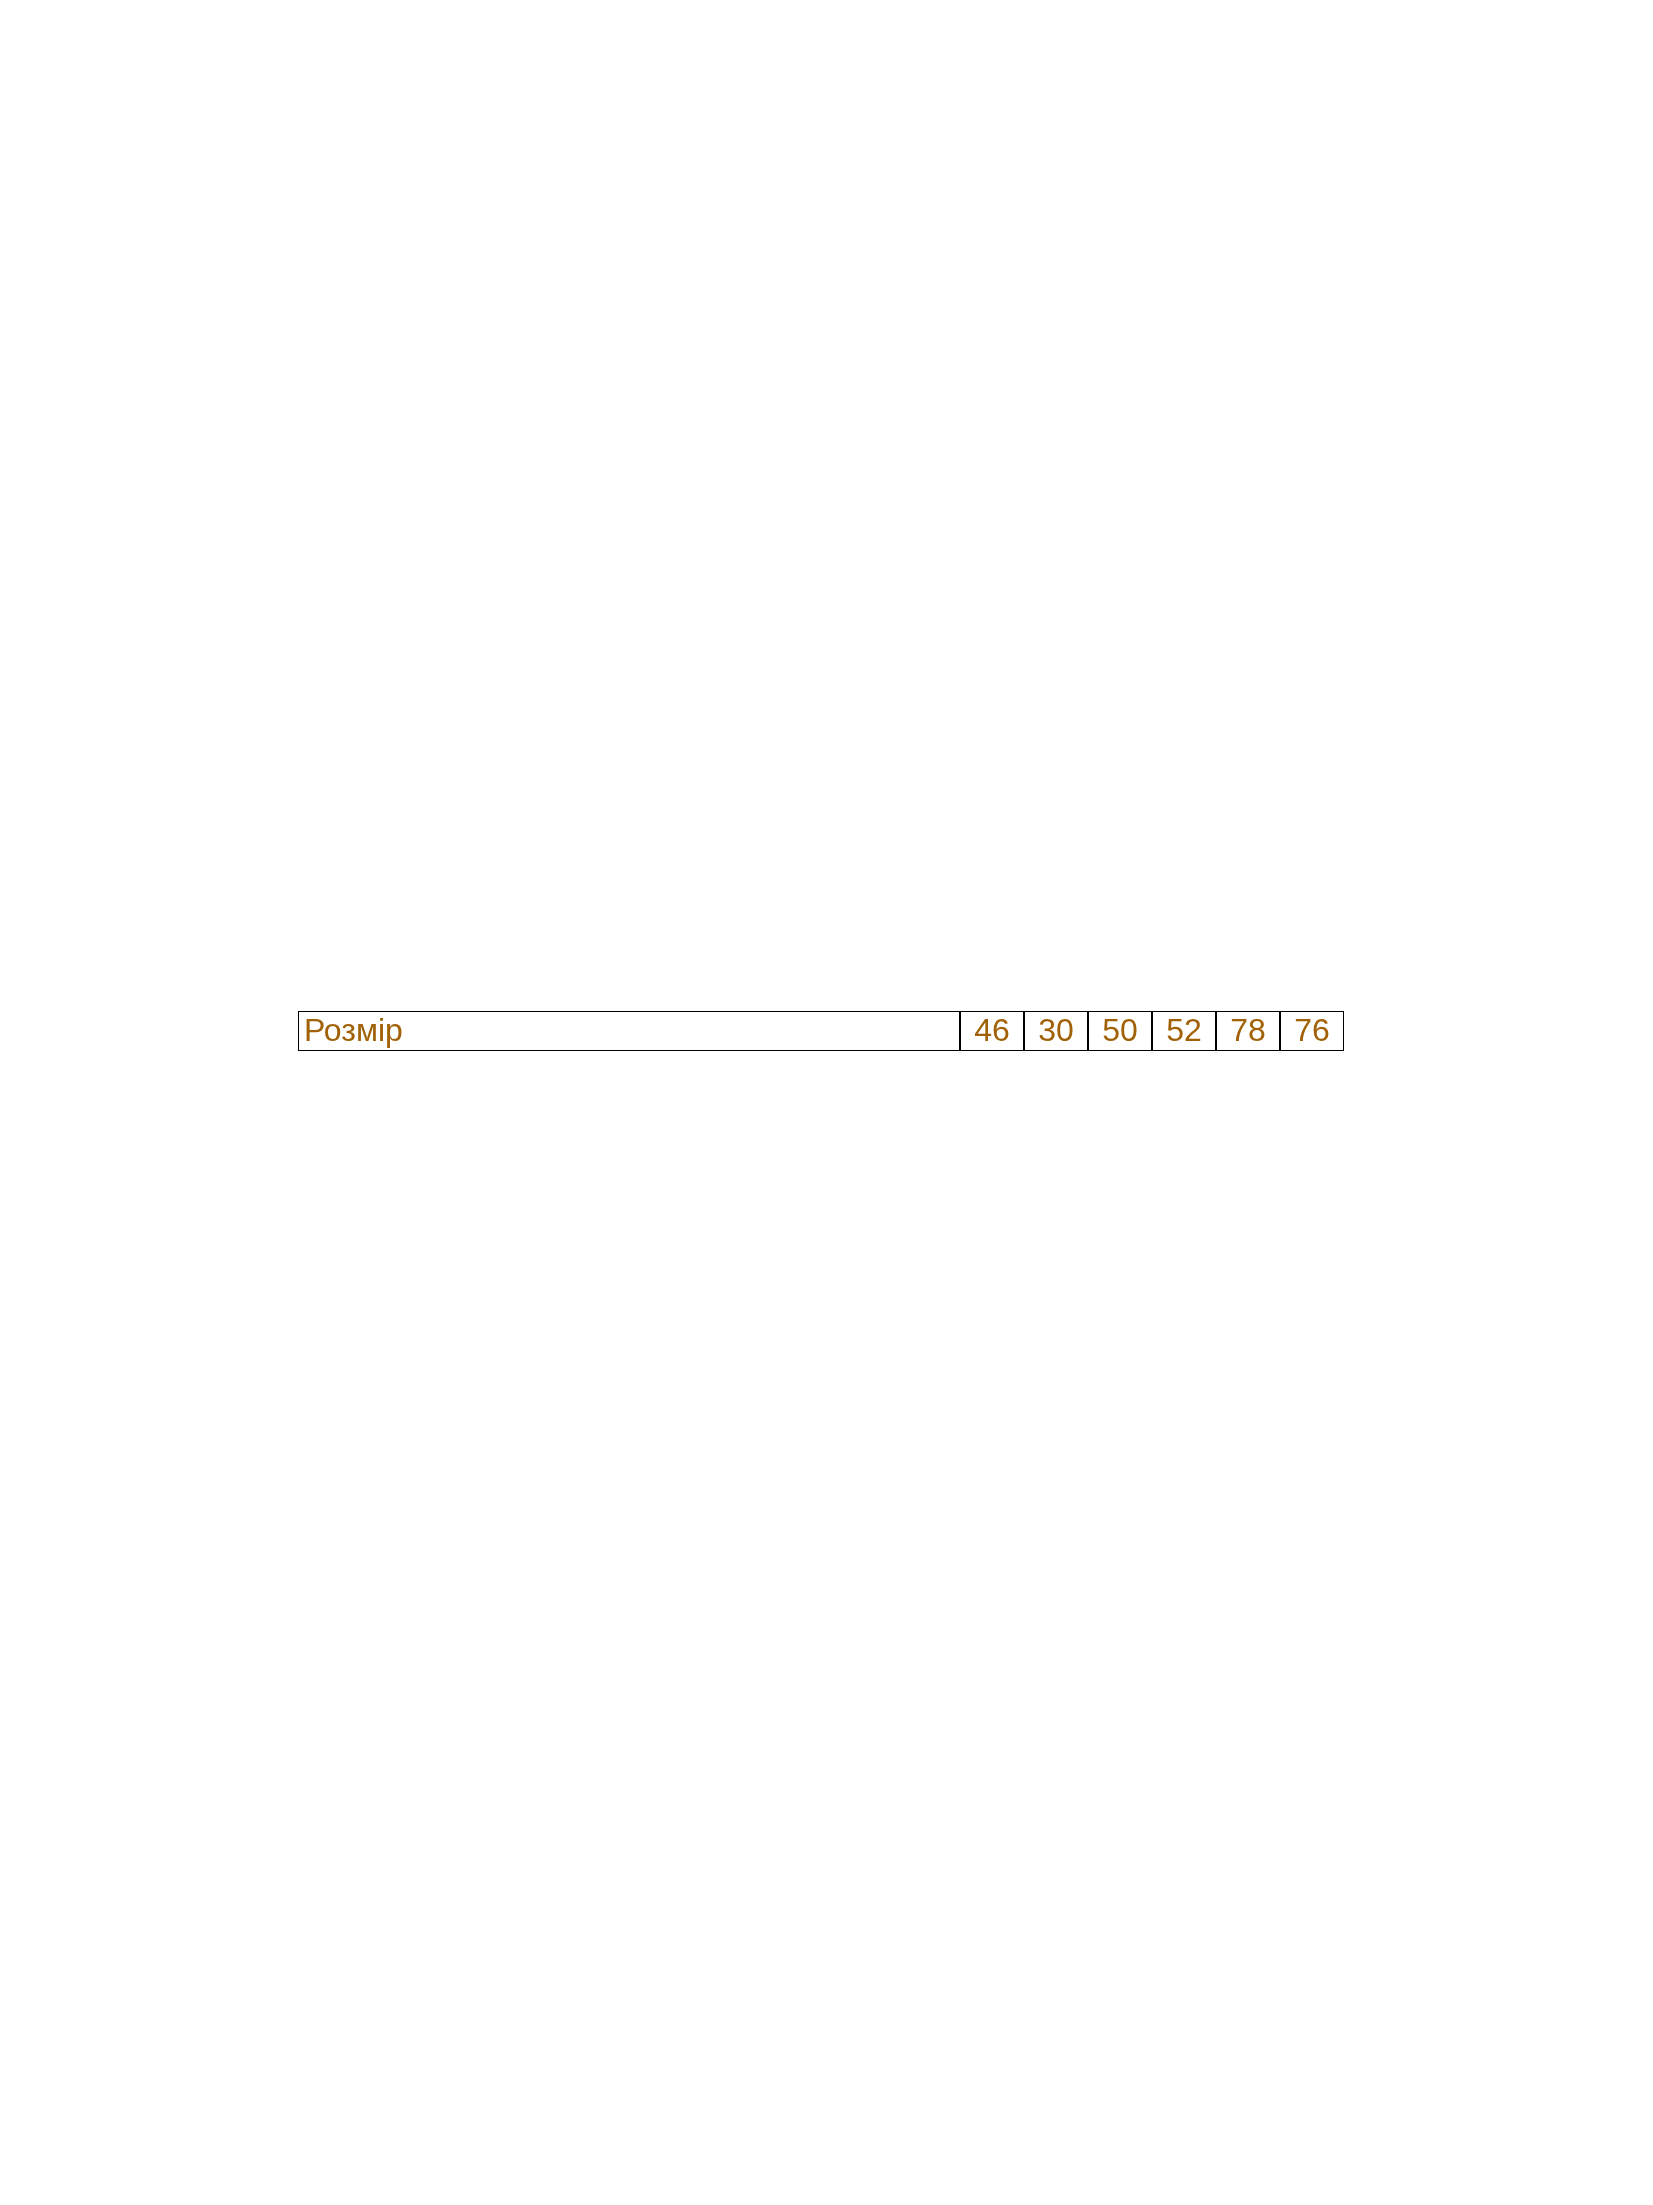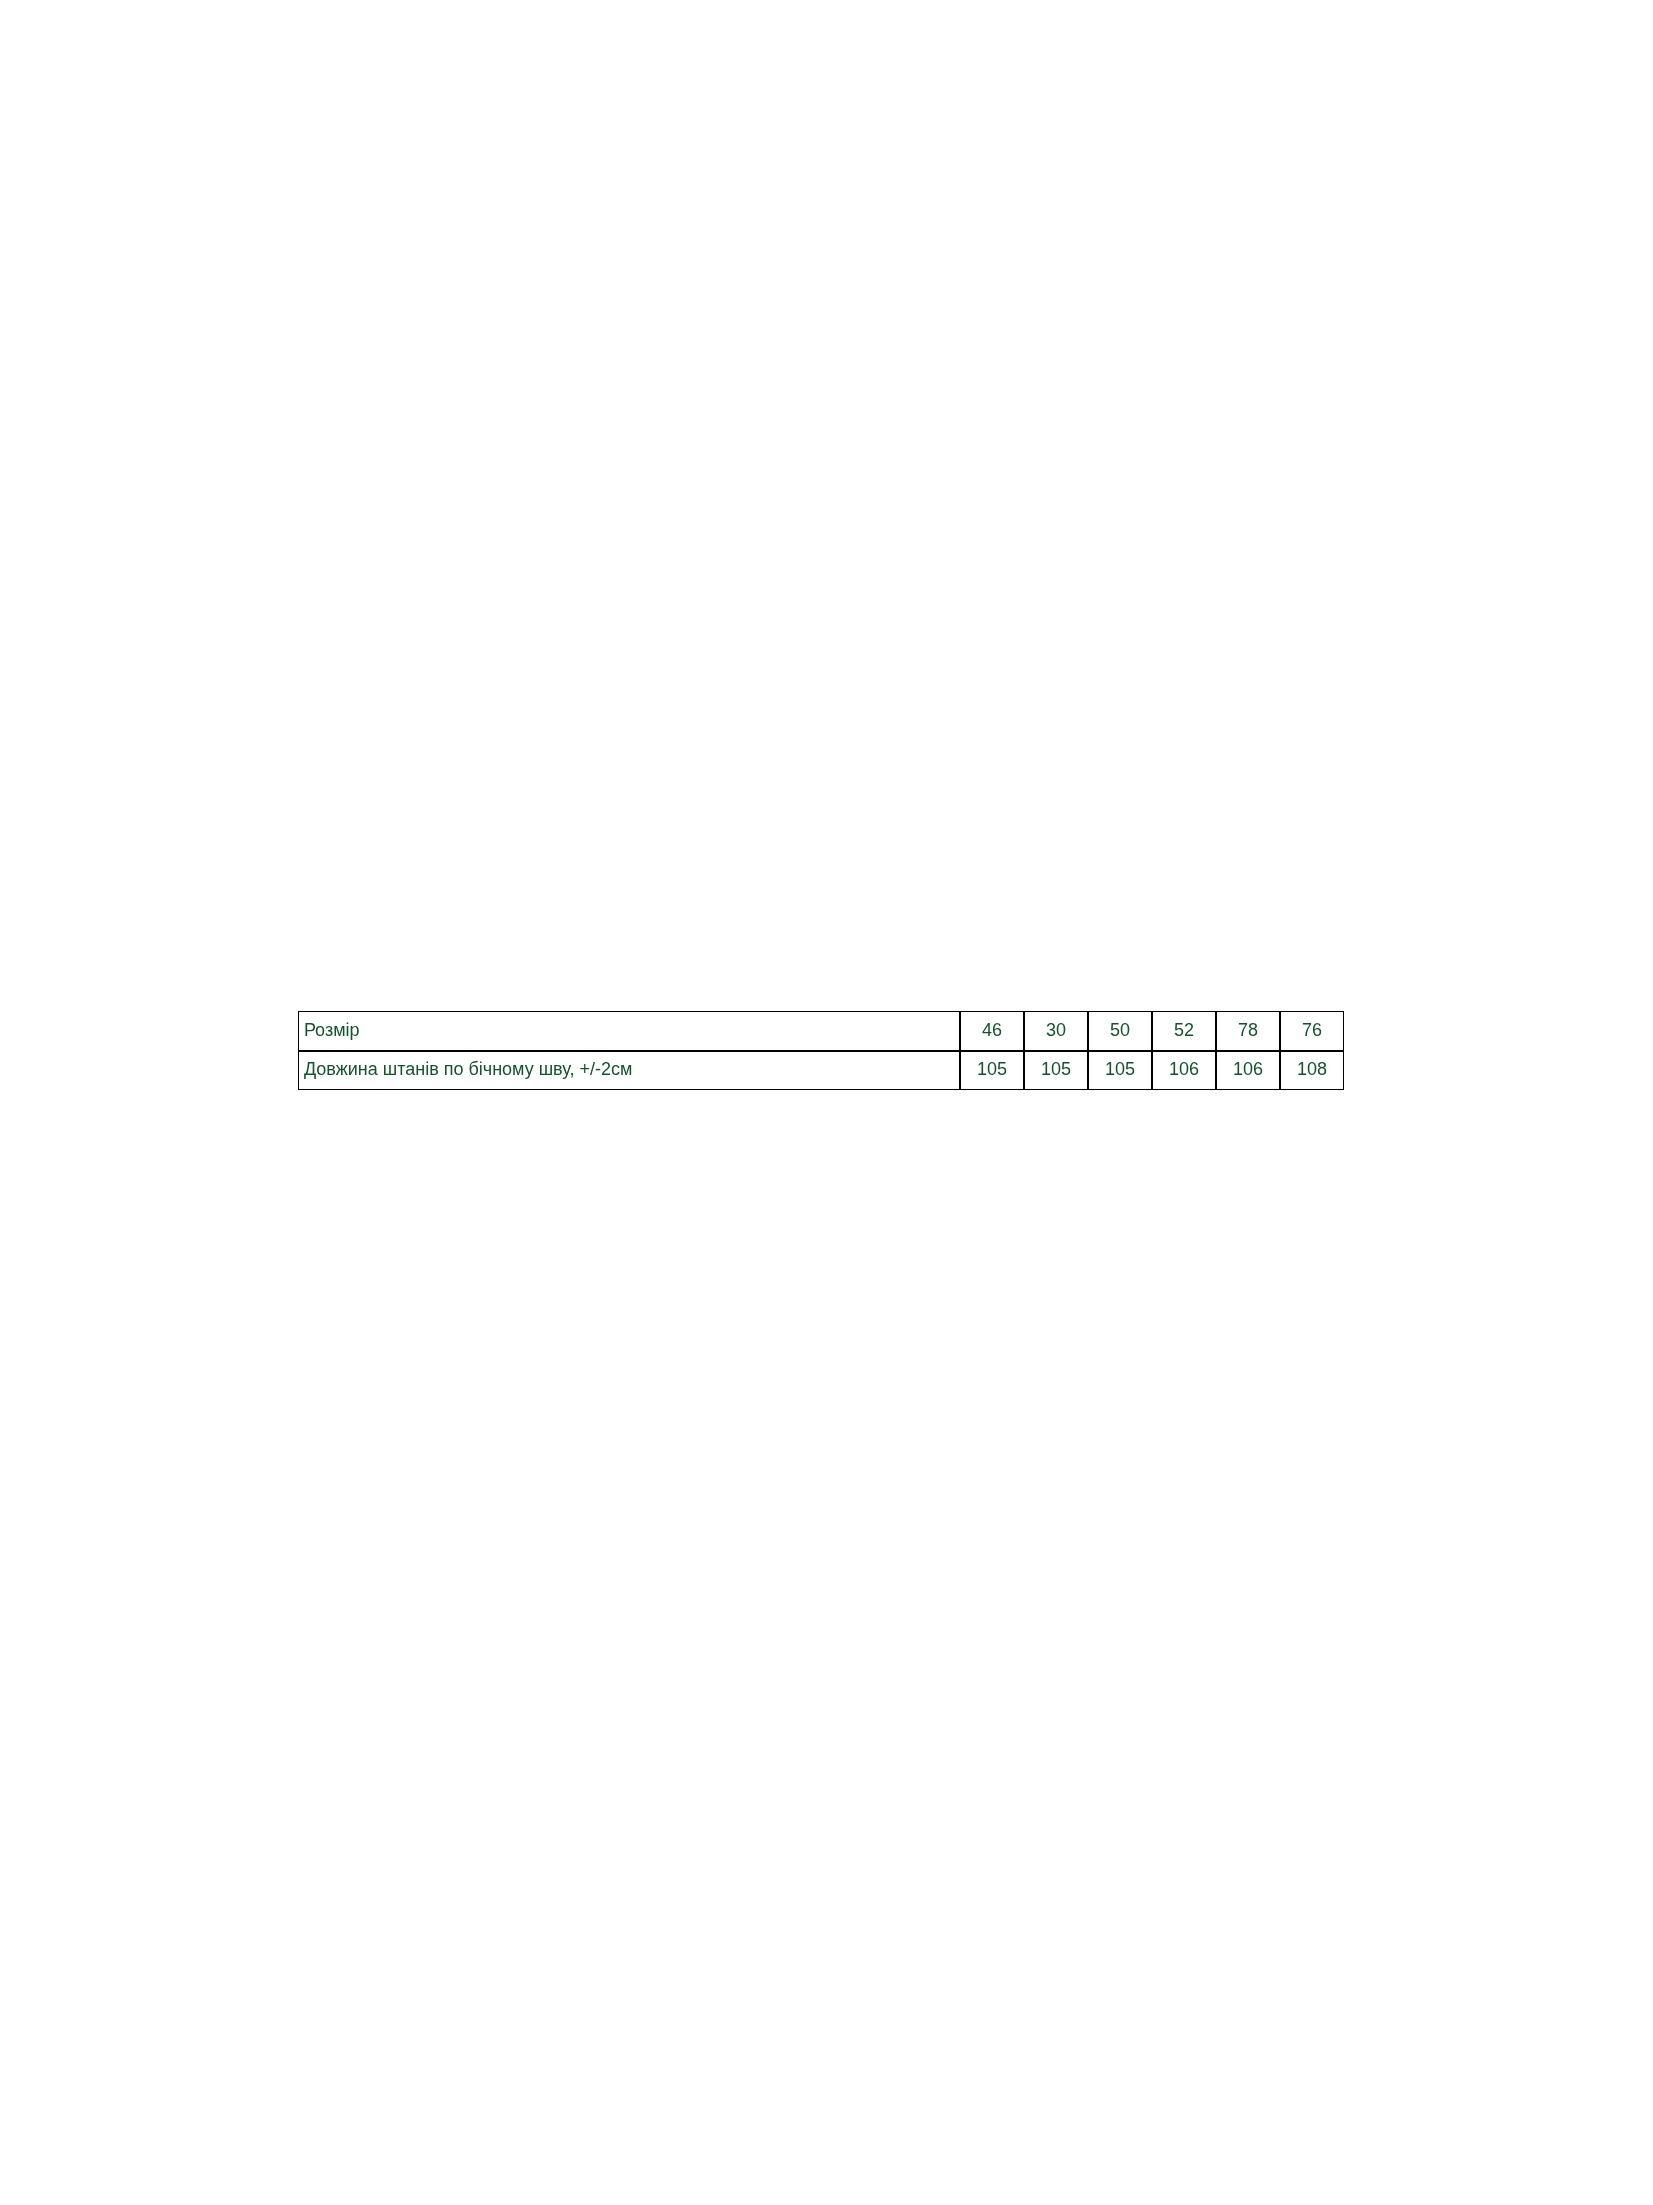--- a/index.html
+++ b/index.html
@@ -26,25 +26,25 @@
   table.size-table {
     border-collapse: separate;
     border-spacing: 0;
     table-layout: auto;
     background: #ffffff;
   }
 
   table.size-table td {
     border: 1.6px solid #000000;
     padding: 2.5px 4.9px 4.1px 4.9px;
-    font-size: 18px;
+    font-size: 32px;
     line-height: 31px;
     font-family: "Liberation Sans", sans-serif;
     font-weight: normal;
-    color: #14532d;
+    color: #a16207;
     white-space: nowrap;
     vertical-align: middle;
     height: 38px;
     box-sizing: border-box;
     margin-left: 21px;
   }
 
   
   table.size-table td.label-cell {
     width: 662px;
@@ -65,25 +65,16 @@
     <tbody>
       <tr>
         <td class="label-cell">Розмір</td>
         <td class="value-cell">46</td>
         <td class="value-cell">30</td>
         <td class="value-cell">50</td>
         <td class="value-cell">52</td>
         <td class="value-cell">78</td>
         <td class="value-cell">76</td>
       </tr>
-      <tr>
-        <td class="label-cell">Довжина штанів по бічному шву, +/-2см</td>
-        <td class="value-cell">105</td>
-        <td class="value-cell">105</td>
-        <td class="value-cell">105</td>
-        <td class="value-cell">106</td>
-        <td class="value-cell">106</td>
-        <td class="value-cell">108</td>
-      </tr>
     </tbody>
   </table>
 </div>
 
 
 </body></html>

